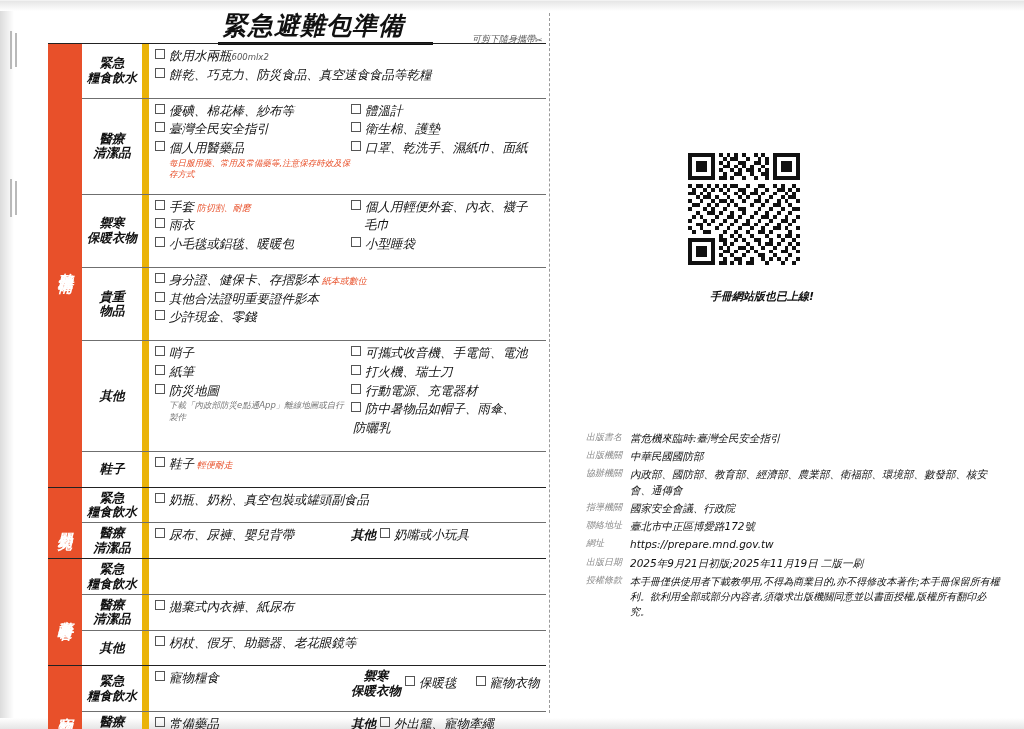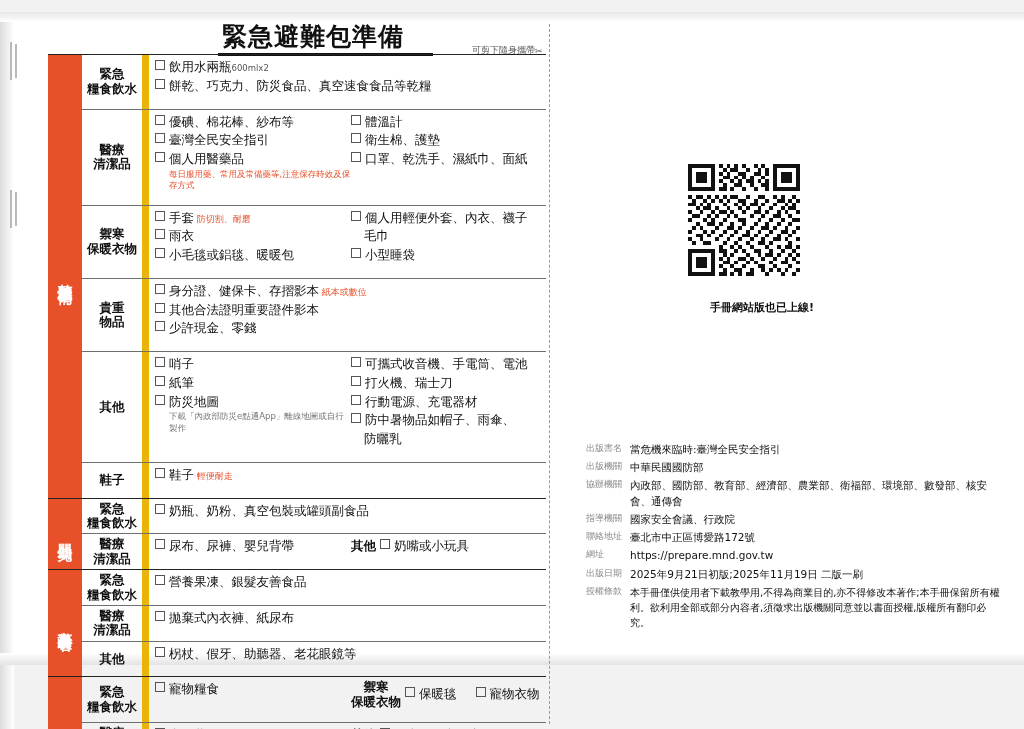--- a/index.html
+++ b/index.html
@@ -3,22 +3,23 @@
 <meta charset="utf-8">
 <style>
   html,body{margin:0;padding:0;}
   body{
     width:1024px;height:729px;
     background:#f2f2f2;
     font-family:"DejaVu Sans","Liberation Sans",sans-serif;
     overflow:hidden;
   }
   .page{
-    position:absolute;left:0;top:12px;width:1024px;height:653px;
+    position:absolute;left:0;top:1px;width:1024px;height:729px;
     background:#ffffff;
+    font-style:italic;
   }
   
   .edge-left{position:absolute;left:0;top:0;width:14px;height:729px;background:linear-gradient(to right,#dcdcdc,#ffffff);}
   .edge-top{position:absolute;left:0;top:0;width:1024px;height:10px;background:linear-gradient(to bottom,#e6e6e6,#ffffff);}
   .edge-bottom{position:absolute;left:0;bottom:0;width:1024px;height:12px;background:linear-gradient(to top,#e3e3e3,#ffffff);}
 
   .binder-marks{position:absolute;left:8px;top:30px;width:16px;height:170px;}
   .binder-marks .m{position:absolute;width:2px;background:#b9b9b9;}
   .bm1{left:2px;top:0;height:38px;}
   .bm2{left:7px;top:2px;height:34px;}
@@ -181,21 +182,21 @@
                 <div class="it"><span class="cb"></span><span>哨子</span></div>
                 <div class="it"><span class="cb"></span><span>紙筆</span></div>
                 <div class="it"><span class="cb"></span><span>防災地圖</span></div>
                 <div class="note-gray">下載「內政部防災e點通App」離線地圖或自行製作</div>
               </div>
               <div class="colB">
                 <div class="it"><span class="cb"></span><span>可攜式收音機、手電筒、電池</span></div>
                 <div class="it"><span class="cb"></span><span>打火機、瑞士刀</span></div>
                 <div class="it"><span class="cb"></span><span>行動電源、充電器材</span></div>
                 <div class="it"><span class="cb"></span><span>防中暑物品如帽子、雨傘、</span></div>
-                <div class="it" style="margin-left: 13px;">防曬乳</div>
+                <div class="it" style="margin-left: 2px;">防曬乳</div>
               </div>
             </div>
           </div>
           <div class="r">
             <div class="sub">鞋子</div>
             <div class="items">
               <div class="colB">
                 <div class="it"><span class="cb"></span><span>鞋子</span><span class="tiny-or"> 輕便耐走</span></div>
               </div>
             </div>
@@ -224,25 +225,20 @@
               </div>
             </div>
           </div>
         </div>
       </div>
       <div class="rowgrp">
         <div class="cat">高齡長者</div>
         <div class="rows">
           <div class="r">
             <div class="sub">緊急<br>糧食飲水</div>
-            <div class="items">
-              <div class="colB">
-                <div class="it"><span class="cb"></span><span>營養果凍、銀髮友善食品</span></div>
-              </div>
-            </div>
           </div>
           <div class="r">
             <div class="sub">醫療<br>清潔品</div>
             <div class="items">
               <div class="colB">
                 <div class="it"><span class="cb"></span><span>拋棄式內衣褲、紙尿布</span></div>
               </div>
             </div>
           </div>
           <div class="r">

